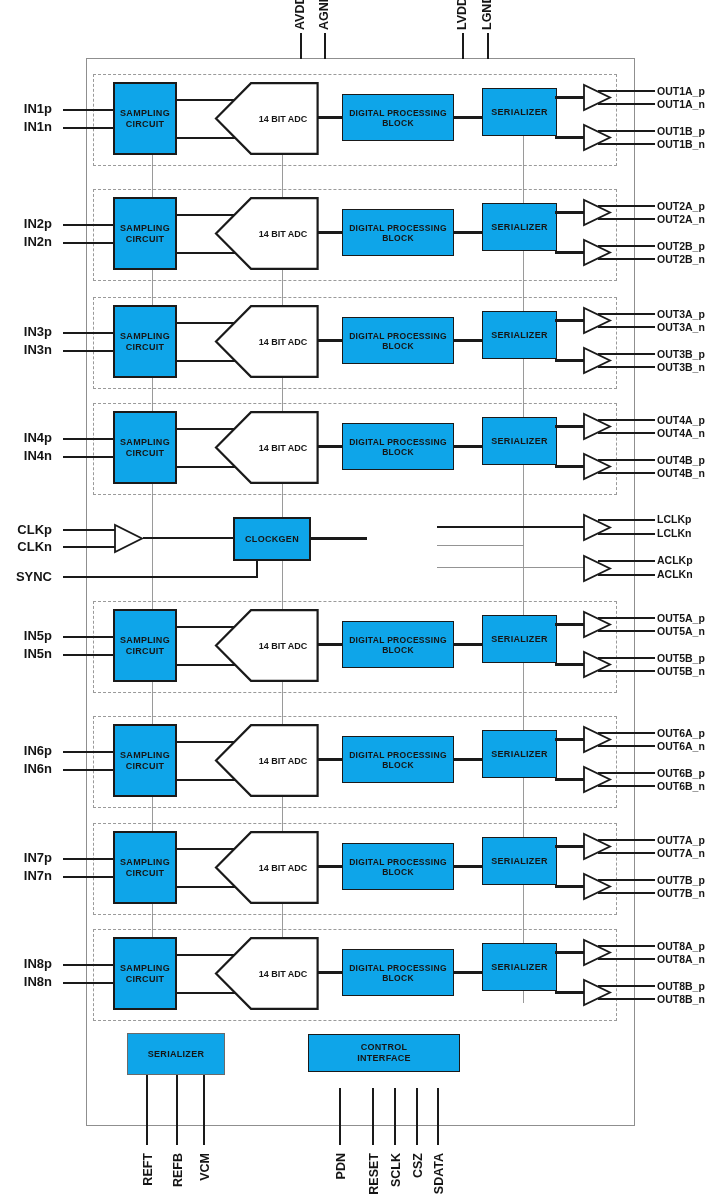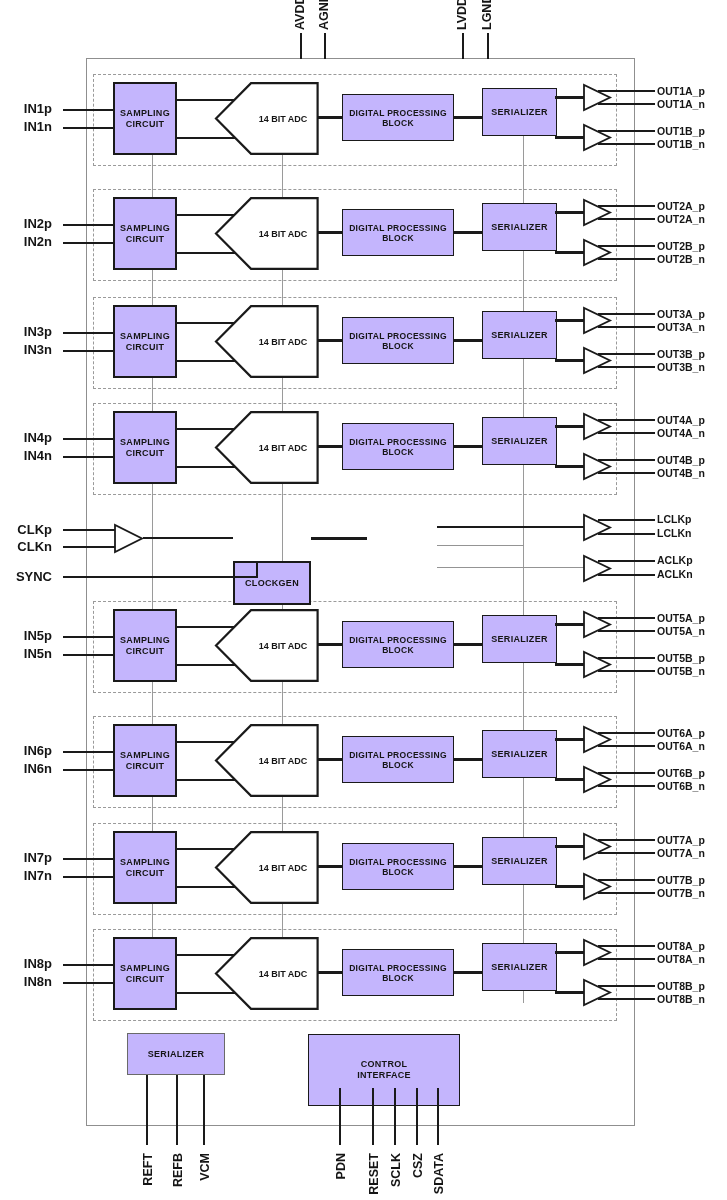--- a/index.html
+++ b/index.html
@@ -8,21 +8,21 @@
     position:relative; width:727px; height:1200px; overflow:hidden;
     background:#ffffff; font-family:"Liberation Sans", sans-serif; color:#151515;
   }
   
   .wire  { position:absolute; height:2px; background:#1a1a1a; }
   .wire.thick { height:3px; }
   .wire.thin  { height:1px; background:#949494; }
   .vwire { position:absolute; width:2px; background:#1a1a1a; }
   .vline { position:absolute; width:1px; background:#9a9a9a; }
   .blockbox {
-    position:absolute; border:1.5px solid #1a1a1a; background:#c4b5fd;
+    position:absolute; border:1.5px solid #1a1a1a; background:#0ea5e9;
     display:flex; flex-direction:column; align-items:center; justify-content:center;
     text-align:center; font-weight:bold; letter-spacing:.3px;
   }
   .chip-outline {
     position:absolute; left:86px; top:58px; width:549px; height:1068px;
     border:1px solid #8f8f8f;
   }
   .pin-label { position:absolute; font-weight:bold; font-size:13px; line-height:14px; }
   .side-label { left:4px; width:48px; text-align:right; }
   .out-label { left:657px; width:66px; font-size:10.5px; line-height:12px; text-align:left; }
@@ -47,24 +47,24 @@
   .w-st2 { top:62px; left:555px; width:31px; }
   .w-oap { top:16px; left:598px; width:57px; }
   .w-oan { top:29px; left:598px; width:57px; }
   .w-obp { top:56px; left:598px; width:57px; }
   .w-obn { top:69px; left:598px; width:57px; }
   .tri-a { left:583px; top:10px; }
   .tri-b { left:583px; top:50px; }
   .l-oap { top:11px; } .l-oan { top:24px; } .l-obp { top:51px; } .l-obn { top:64px; }
 
   
-  .b-clockgen { left:233px; top:517px; width:78px; height:44px; border-width:2px; font-size:9px;margin-top:44px; }
+  .b-clockgen { left:233px; top:517px; width:78px; height:44px; border-width:2px; font-size:9px; }
   .b-pll { left:367px; top:515px; width:70px; height:65px; border-width:2px; font-size:9.5px; }
   .b-reference { left:127px; top:1033px; width:98px; height:42px; border:1px solid #6a6a6a; font-size:9px; }
-  .b-control { left:308px; top:1034px; width:152px; height:72px; font-size:9px; line-height:11px; }
+  .b-control { left:308px; top:1034px; width:152px; height:38px; font-size:9px; line-height:11px; }
   .toppin { position:absolute; width:2px; top:33px; height:26px; background:#1a1a1a; }
   .refpin { position:absolute; width:2px; top:1075px; height:70px; background:#1a1a1a; }
   .ctrlpin { position:absolute; width:2px; top:1088px; height:57px; background:#1a1a1a; }
 </style>
 </head>
 <body>
 
 <div id="page">
 
   <div class="vline" style="left:152px; top:82px; height:928px;"></div>

